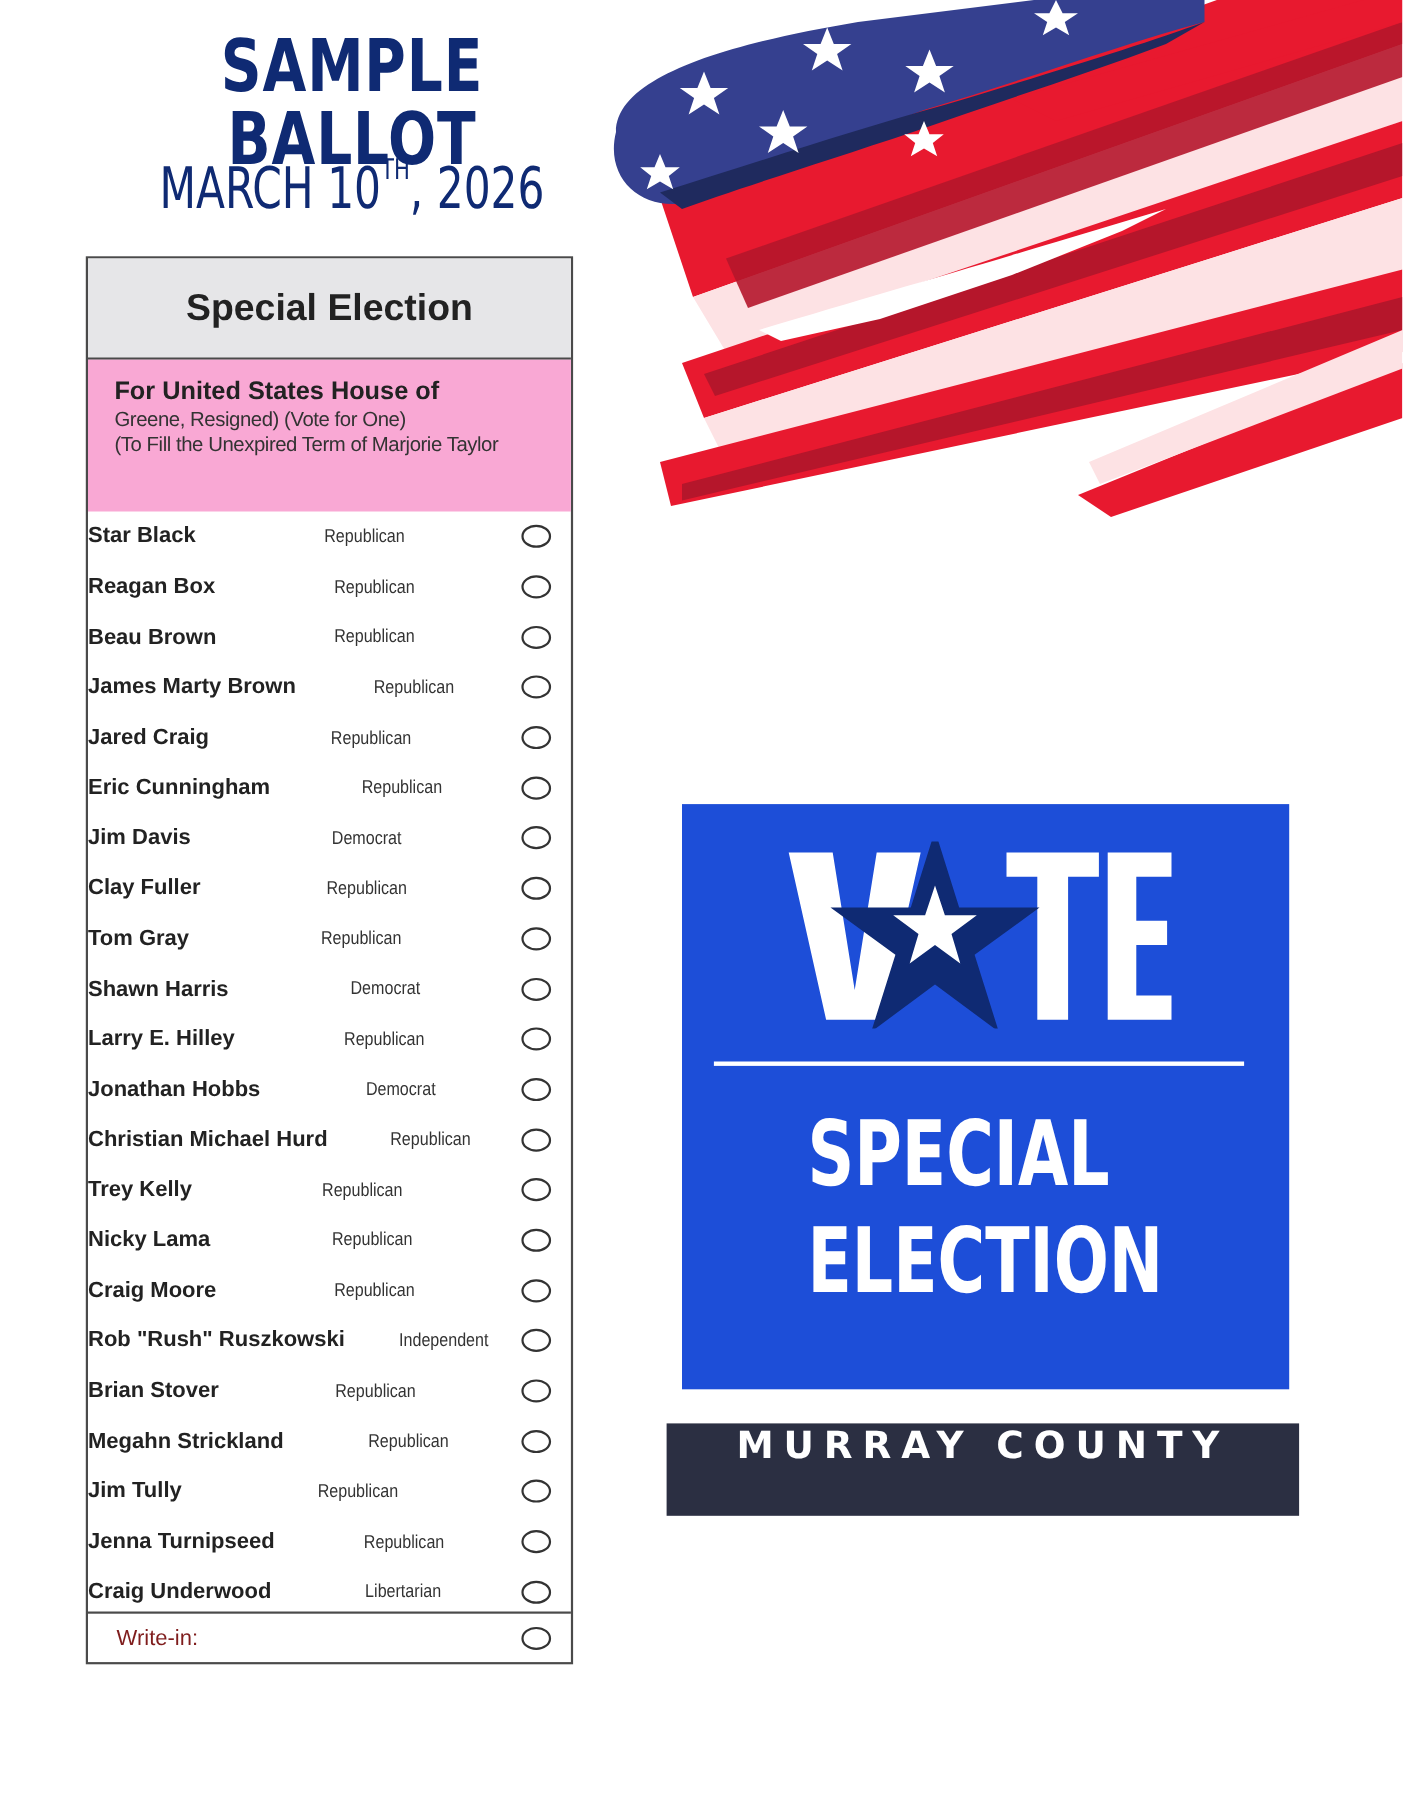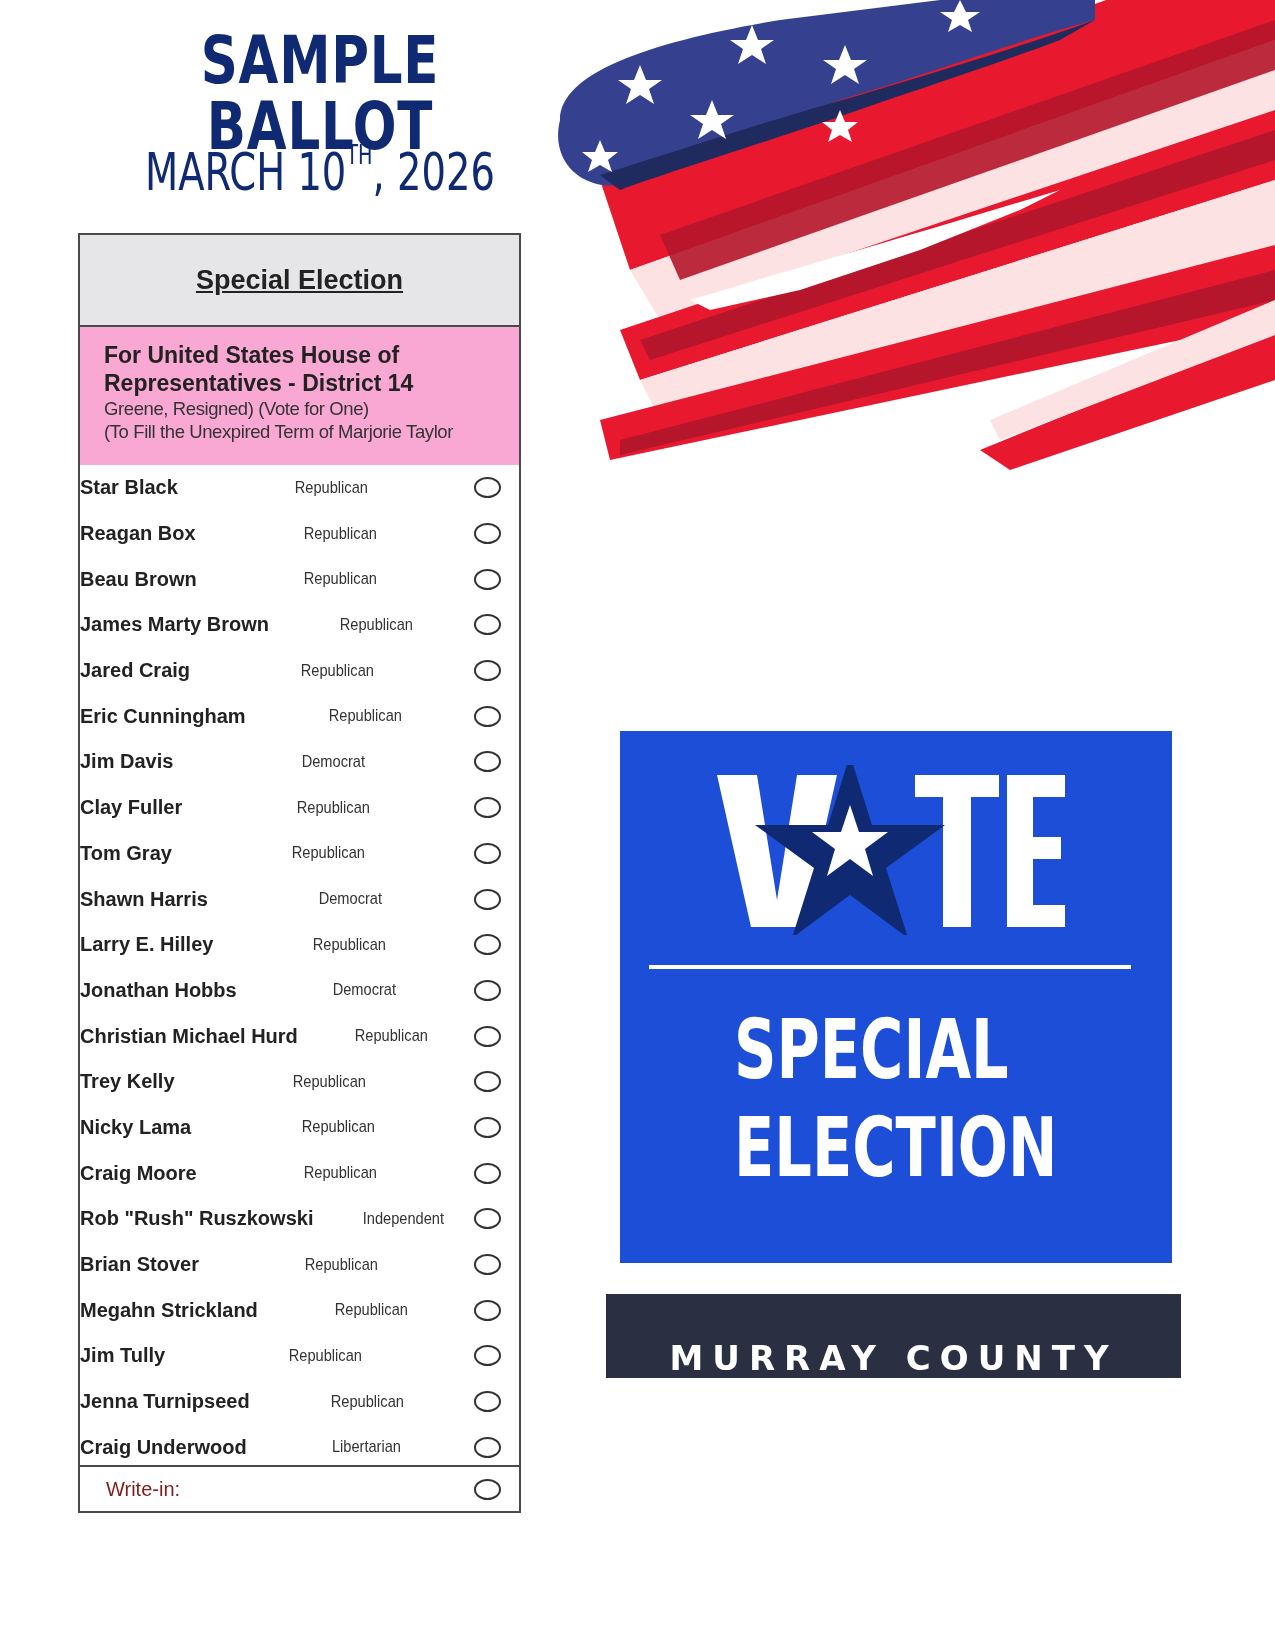--- a/index.html
+++ b/index.html
@@ -23,21 +23,21 @@
 
   .flag { position: absolute; left: 540px; top: 0; width: 735px; height: 500px; }
 
   .ballot {
     position: absolute; left: 78px; top: 233px; width: 443px; height: 1280px;
     border: 2px solid #4a4a4a; box-sizing: border-box; background: #fff;
   }
   .ballot-head {
     height: 90px; background: #e6e6e8; border-bottom: 2px solid #4a4a4a;
     display: flex; align-items: center; justify-content: center;
-    font-weight: bold; font-size: 27px; color: #222; text-decoration: underline;
+    font-weight: bold; font-size: 34px; color: #222;
   }
   .contest {
     background: #f9a8d4; height: 138px; box-sizing: border-box;
     padding: 14px 8px 0 24px; color: #222;
   }
   .contest-title { font-weight: bold; font-size: 23px; line-height: 28px; }
   .contest-sub { font-size: 18.5px; line-height: 23px; color: #333; letter-spacing: -0.4px; }
 
   .cand-list { position: relative; }
   .cand {
@@ -70,21 +70,21 @@
   }
   .vote-line { position: absolute; left: 29px; top: 234px; width: 482px; height: 4px; background: #fff; }
   .special {
     position: absolute; left: 114px; top: 270px; color: #fff;
     font-family: "DejaVu Sans", sans-serif; font-weight: bold;
     font-size: 82px; line-height: 98px; transform: scaleX(0.72); transform-origin: left top;
     white-space: nowrap;
   }
   .county-bar {
     position: absolute; left: 606px; top: 1294px; width: 575px; height: 84px;
-    background: #2b2f42; display: flex; align-items: flex-end; justify-content: center;
+    background: #2b2f42; display: flex; align-items: flex-start; justify-content: center;
   }
   .county-text {
     color: #fff; font-family: "DejaVu Sans", sans-serif; font-weight: bold;
     font-size: 34px; letter-spacing: 9px;
   }
 </style>
 </head>
 <body>
 
 <div class="title">SAMPLE BALLOT</div>
@@ -117,21 +117,20 @@
     <polygon points="60,140 65,152 78,152 68,160 72,172 60,165 48,172 52,160 42,152 55,152"></polygon>
     <polygon points="420,0 426,12 440,12 428,20 432,32 420,25 408,32 412,20 400,12 414,12"></polygon>
     <polygon points="300,110 305,122 318,122 308,130 312,142 300,135 288,142 292,130 282,122 295,122"></polygon>
   </g>
 </svg>
 
 <div class="ballot">
   <div class="ballot-head">Special Election</div>
   <div class="contest">
     <div class="contest-title">For United States House of</div>
-    <div class="contest-title">Representatives - District 14</div>
     <div class="contest-sub">Greene, Resigned) (Vote for One)</div>
     <div class="contest-sub">(To Fill the Unexpired Term of Marjorie Taylor</div>
   </div>
   <div class="cand-list" id="cand-list">
     <div class="cand">
         <span class="cand-name">Star Black</span>
         <span class="cand-party">Republican</span>
         <span class="bubble"></span>
       </div>
     <div class="cand">

